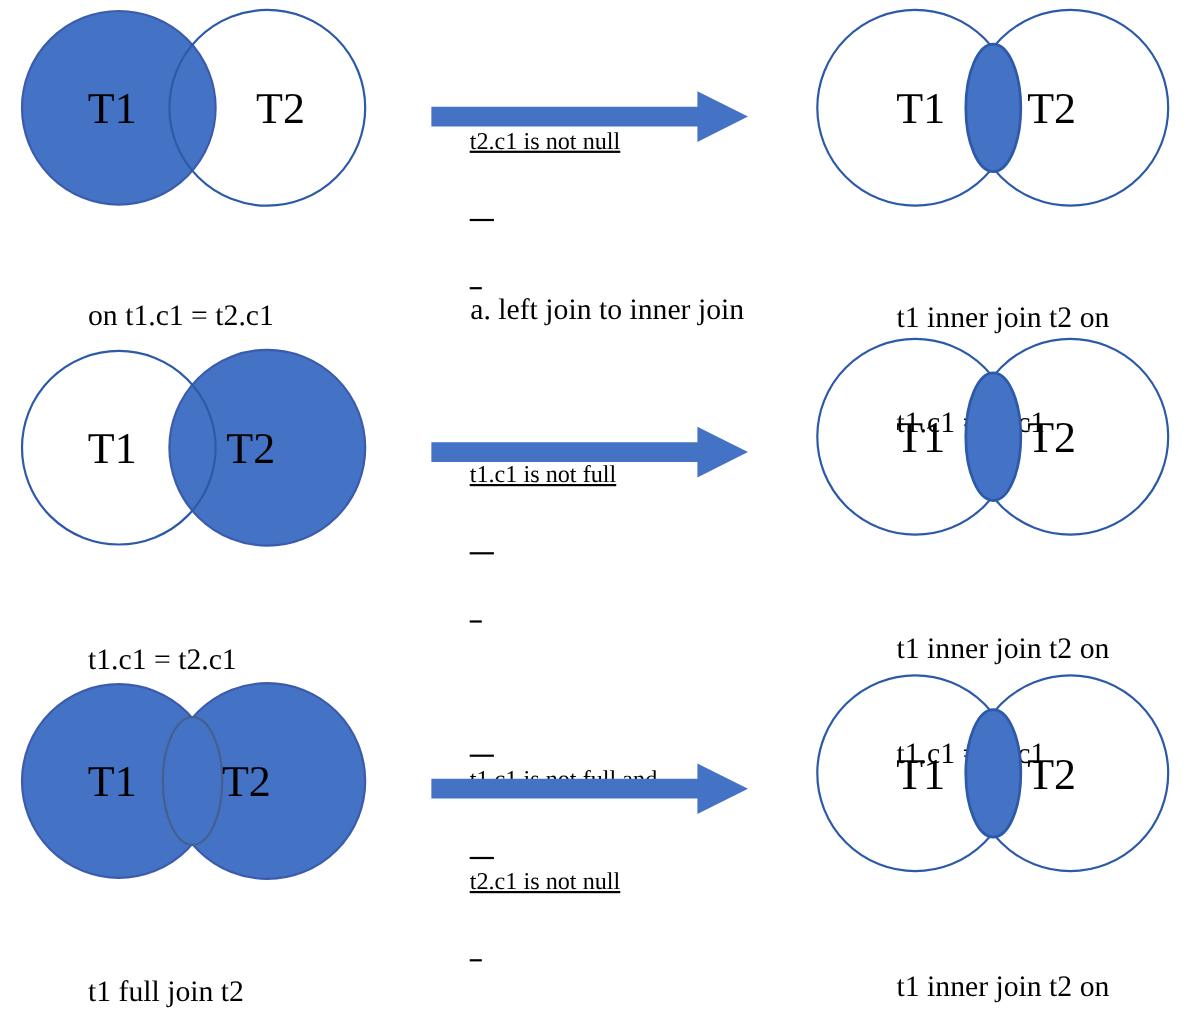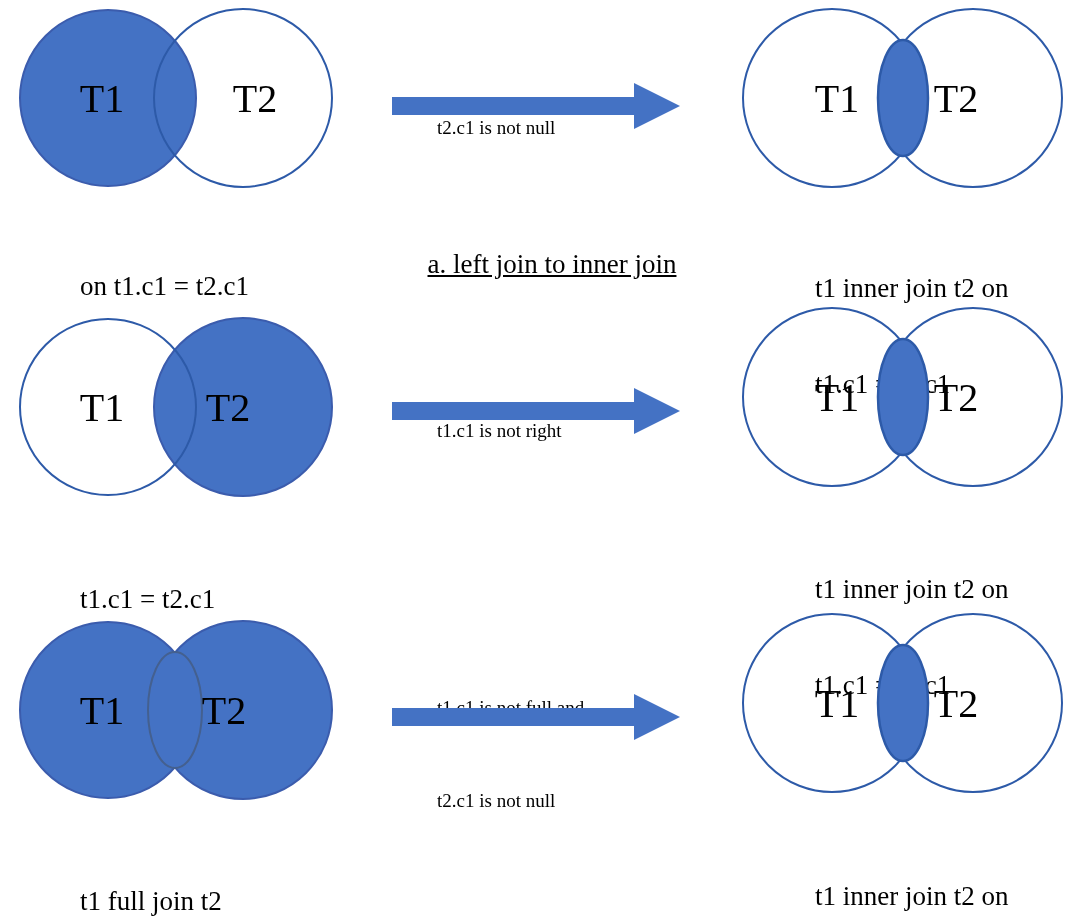--- a/index.html
+++ b/index.html
@@ -13,21 +13,21 @@
     overflow:hidden;
   }
   .venn{position:absolute;width:360px;height:206px;}
   .venn svg{display:block;}
   .circle-outline{fill:none;stroke:var(--outline,#2D5AA8);stroke-width:2;}
   .circle-filled{fill:var(--shape-fill,#4472C4);stroke:var(--filled-outline,#3B5CAD);stroke-width:2;}
   .lens-filled{fill:var(--shape-fill,#4472C4);stroke:var(--outline,#2D5AA8);stroke-width:2.5;}
   .lens-on-fill{fill:var(--shape-fill,#4472C4);stroke:var(--lens-outline,#44608F);stroke-width:2;}
   .vlabel{font-family:"Liberation Serif","DejaVu Serif",serif;font-size:40px;fill:#000;text-anchor:middle;}
   .cap{position:absolute;font-size:27px;line-height:32px;white-space:pre;}
-  .mid-label{position:absolute;left:437px;font-size:19px;line-height:31px;white-space:pre;}
+  .mid-label{position:absolute;left:427px;font-size:22px;line-height:31px;white-space:pre;text-decoration:underline;}
   .sec-cap{position:absolute;left:387px;width:330px;text-align:center;font-size:27px;}
   .arrow{position:absolute;width:300px;height:64px;}
   .arrow polygon{fill:var(--arrow-fill,#4472C4);}
 </style>
 </head>
 <body>
 
 <div id="canvas">
 
   <div class="venn" style="left:0;top:0;">
@@ -60,37 +60,37 @@
       <text class="vlabel" x="117" y="112">T1</text>
       <text class="vlabel" x="236" y="112">T2</text>
     </svg>
   </div>
 
   <div class="cap" style="left:815px;top:208px;">
     <div>t1 inner join t2 on</div>
     <div>t1.c1 = t2.c1</div>
   </div>
 
-  <div class="sec-cap" style="top:249px;text-decoration:underline;">a. left join to inner join</div>
+  <div class="sec-cap" style="top:266px;">a. left join to inner join</div>
 
   <div class="venn" style="left:0;top:309px;">
     <svg width="360" height="206" viewBox="0 0 360 206">
       <circle class="circle-filled" cx="243" cy="98" r="89"></circle>
       <circle class="circle-outline" cx="108" cy="98" r="88"></circle>
       <text class="vlabel" x="102" y="112">T1</text>
       <text class="vlabel" x="228" y="112">T2</text>
     </svg>
   </div>
 
   <div class="cap" style="left:80px;top:519px;">
     <div>t1.c1 = t2.c1</div>
   </div>
 
   <div class="mid-label" style="top:353px;">
-    <div>t1.c1 is not right</div>
+    <div>t1.c1 is not full</div>
     <div></div>
   </div>
 
   <svg class="arrow" style="left:392px;top:379px;" viewBox="0 0 300 64">
     <polygon points="0,23 242,23 242,9 288,32 242,55 242,41 0,41"></polygon>
   </svg>
 
   <div class="venn" style="left:720px;top:299px;">
     <svg width="360" height="206" viewBox="0 0 360 206">
       <circle class="circle-outline" cx="112" cy="98" r="89"></circle>

